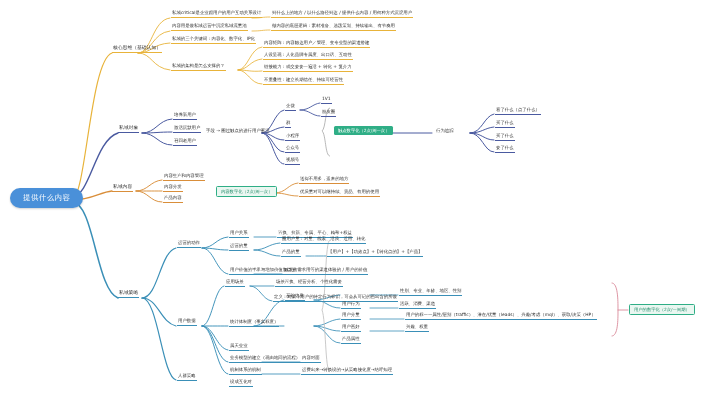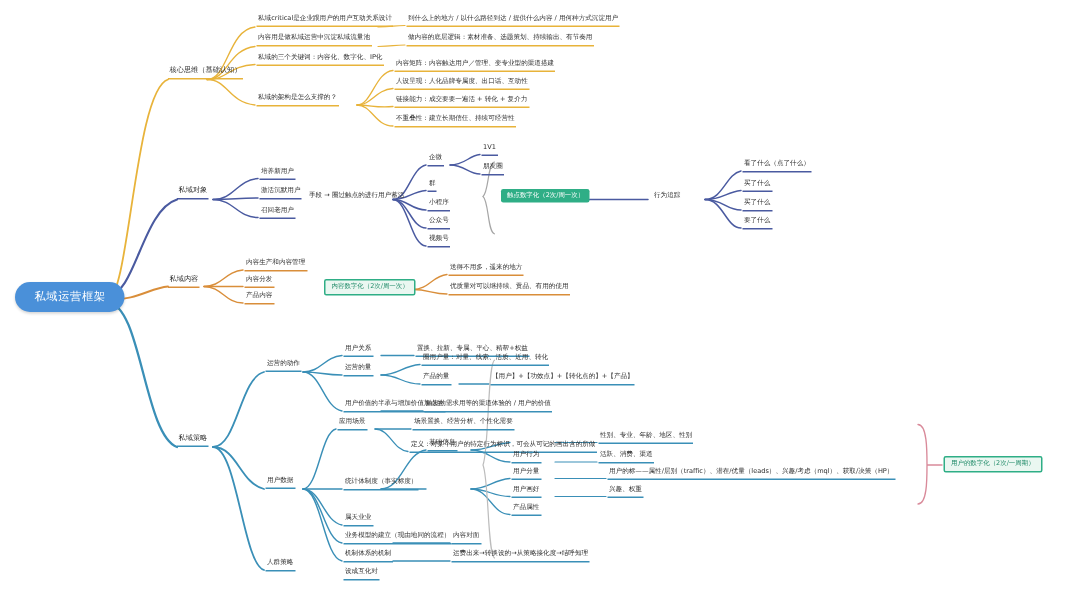--- a/index.html
+++ b/index.html
@@ -132,21 +132,21 @@
       <path d="M612,283 C618,283 618,300 618,310 C618,320 618,336 612,336
                M618,310 L628,310" stroke="#d98a9a" stroke-width=".9" fill="none"></path>
     </g>
 
     <g fill="none" stroke="#a6a6a6" stroke-width=".8">
       <path d="M330,108 C325,108 326,128 322,131 C326,134 325,156 330,156"></path>
       <path d="M330,240 C325,240 326,300 322,310 C326,320 325,372 330,372" stroke="#bcbcbc"></path>
     </g>
   </svg>
 
-  <div class="node root" style="left:10px;top:188px;">私域运营框架</div>
+  <div class="node root" style="left:10px;top:188px;">提供什么内容</div>
 
   <div class="node lbl l1 gold" style="left:112px;top:46px;">核心思维（基础认知）</div>
 
   <div class="node lbl gold" style="left:171px;top:11px;">私域critical是企业跟用户的用户互动关系设计</div>
   <div class="node lbl gold" style="left:271px;top:11px;">到什么上的地方 / 以什么路径到达 / 提供什么内容 / 用何种方式沉淀用户</div>
 
   <div class="node lbl gold" style="left:171px;top:24px;">内容用是做私域运营中沉淀私域流量池</div>
   <div class="node lbl gold" style="left:271px;top:24px;">做内容的底层逻辑：素材准备、选题策划、持续输出、有节奏用</div>
 
   <div class="node lbl gold" style="left:171px;top:37px;">私域的三个关键词：内容化、数字化、IP化</div>

